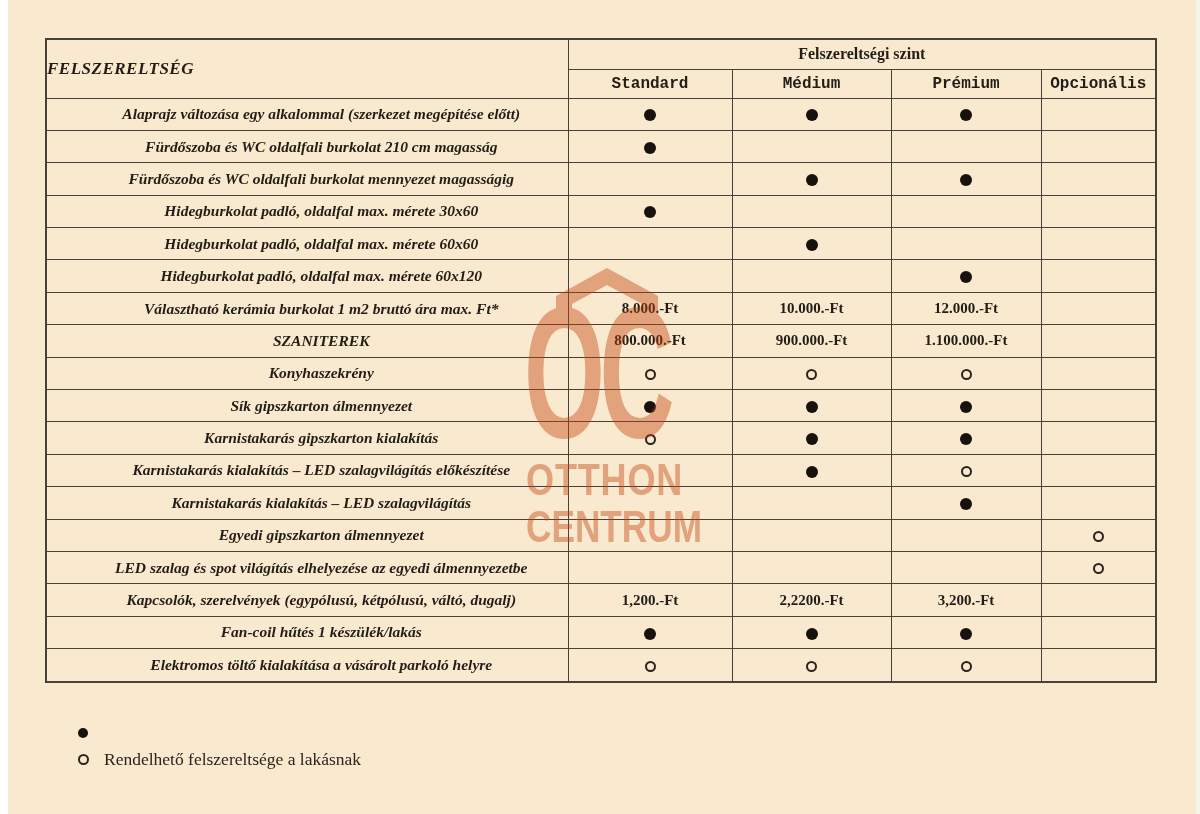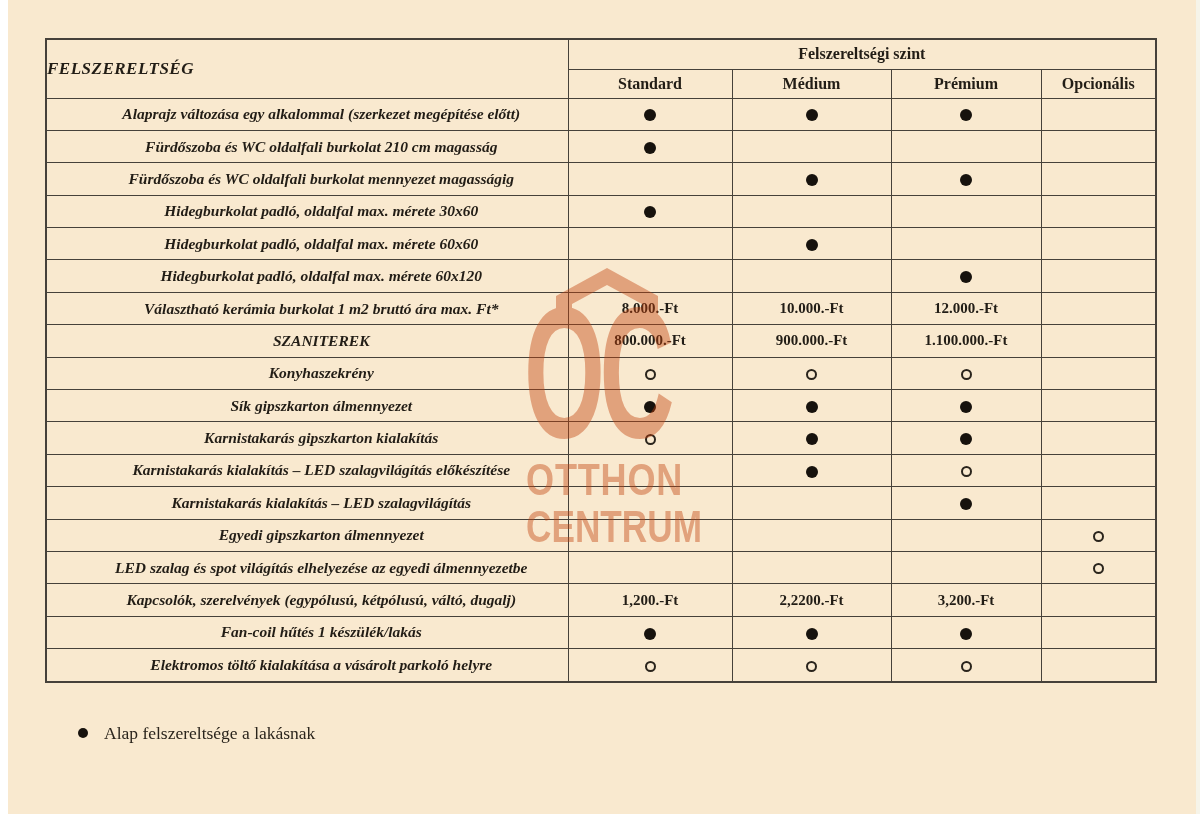--- a/index.html
+++ b/index.html
@@ -33,21 +33,21 @@
     background:transparent;
   }
   th,td{
     border:1px solid #46413a;
     padding:0;
     color:#221d16;
     overflow:hidden;
   }
   table{border:2px solid #46413a;}
   thead tr.r1{height:30px;}
-  thead tr.r2{height:29px;}
+  thead tr.r2{height:29px;font-family:Liberation Mono, monospace;}
   th.c1{
     font-style:italic;
     font-weight:bold;
     font-size:17px;
     letter-spacing:0.5px;
     text-align:left;
   }
   th.group{
     font-weight:bold;
     font-size:16px;
@@ -312,16 +312,21 @@
     <div class="wm-oc">OC</div>
     <div class="wm-line1">OTTHON</div>
     <div class="wm-line2">CENTRUM</div>
   </div>
 
   <div class="legend">
     <div class="legend-row">
       <span class="legend-sym">
           <span class="dot-filled"></span>
         </span>
-      <span>Alap felszereltsége a lakásnak</span>
+    </div>
+    <div class="legend-row">
+      <span class="legend-sym">
+          <span class="dot-open"></span>
+        </span>
+      <span>Rendelhető felszereltsége a lakásnak</span>
     </div>
   </div>
 </div>
 
 </body></html>

